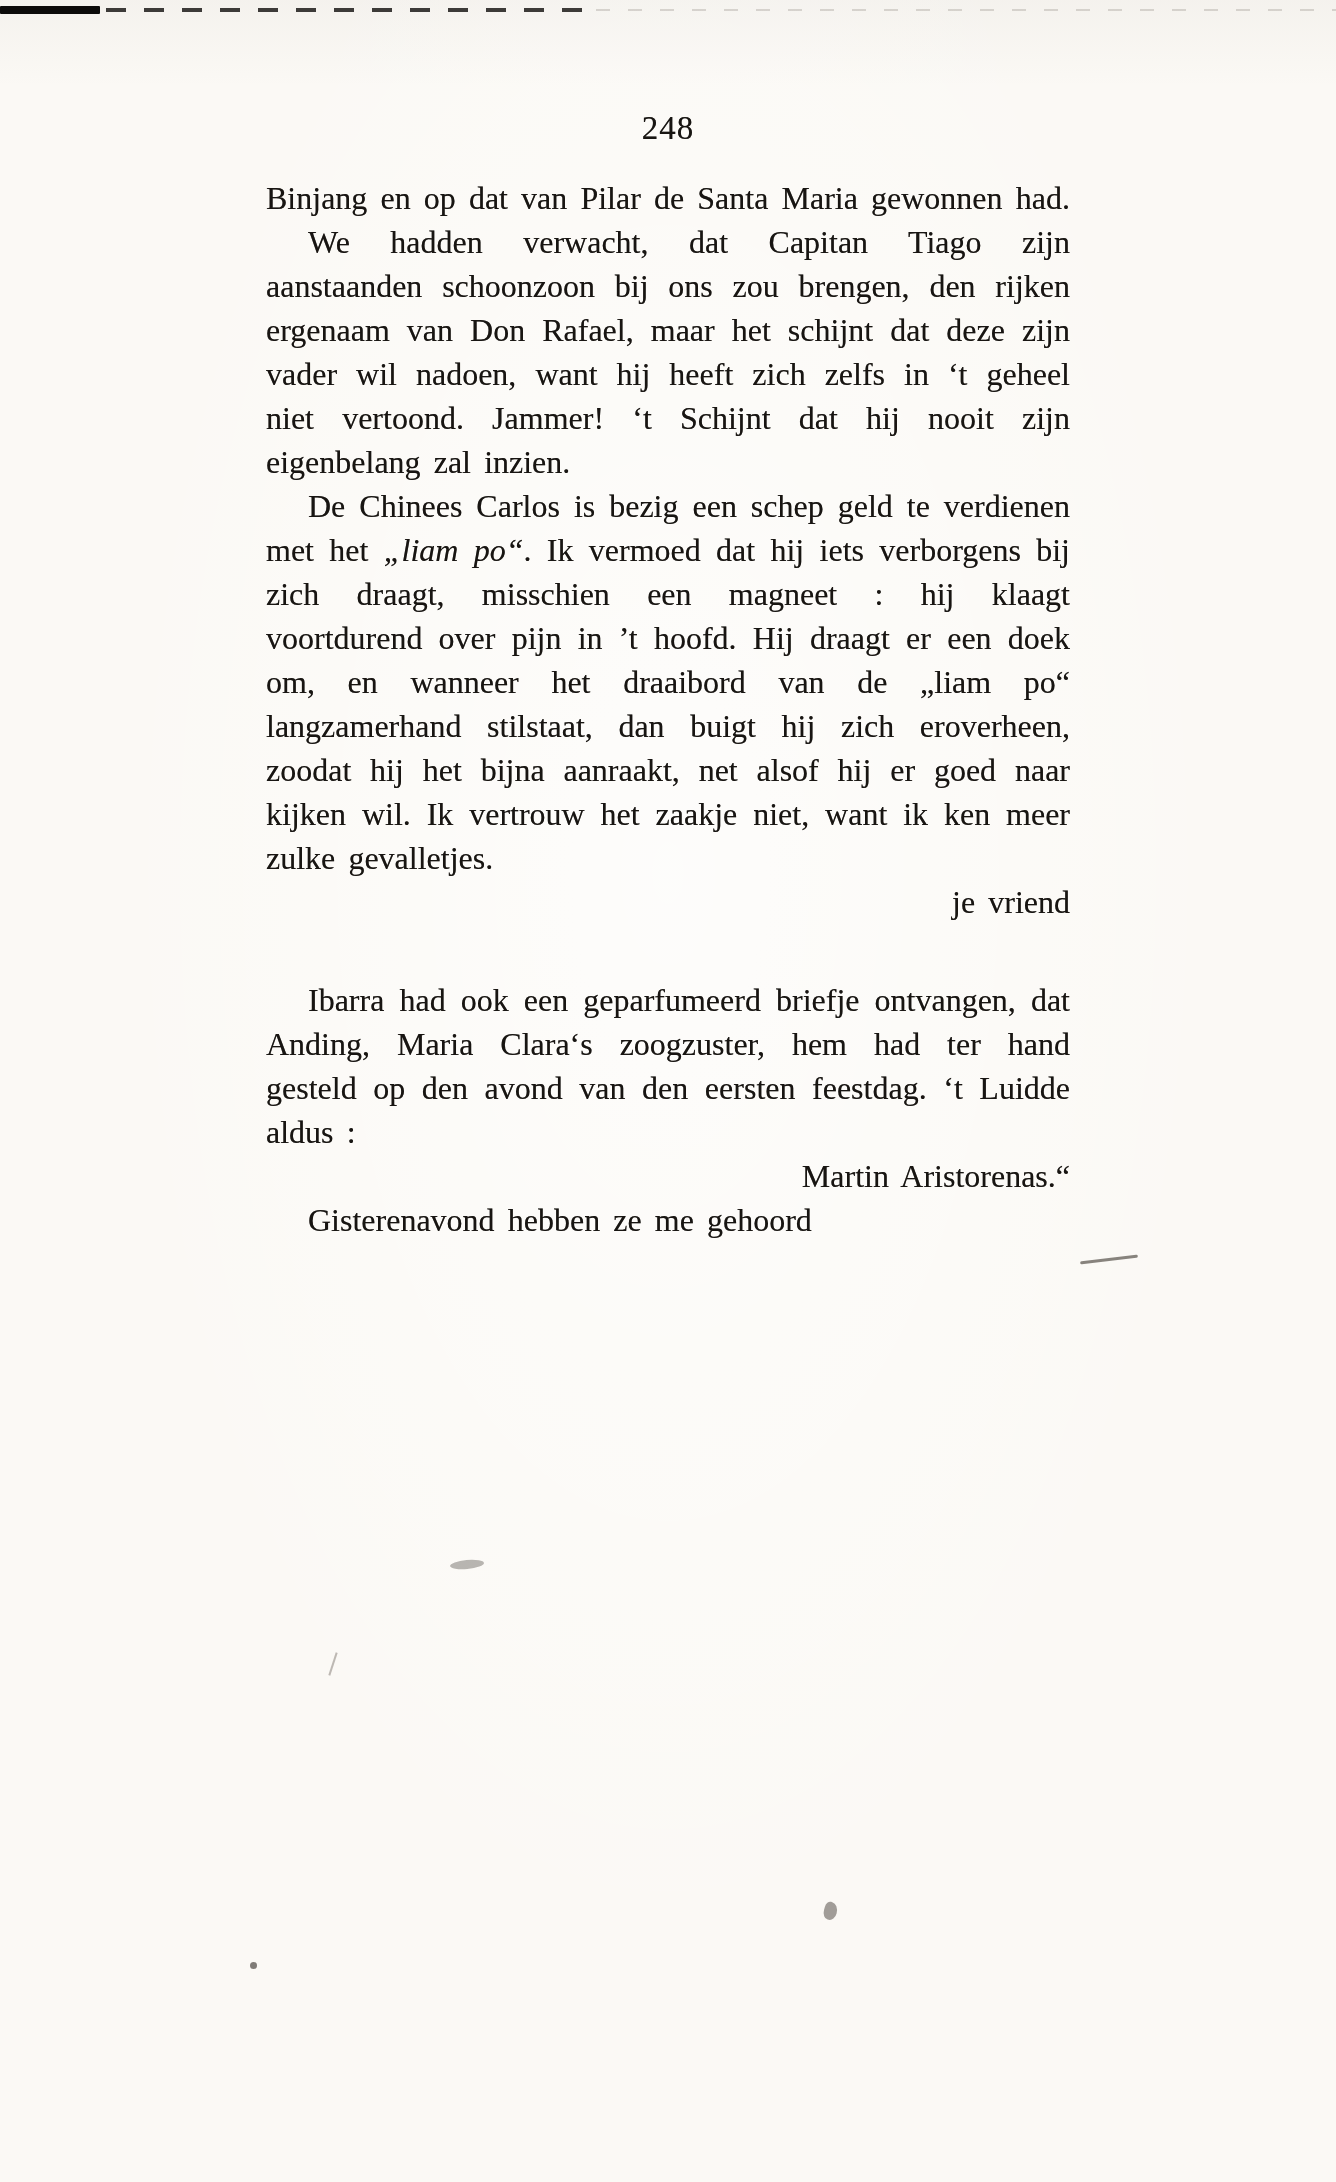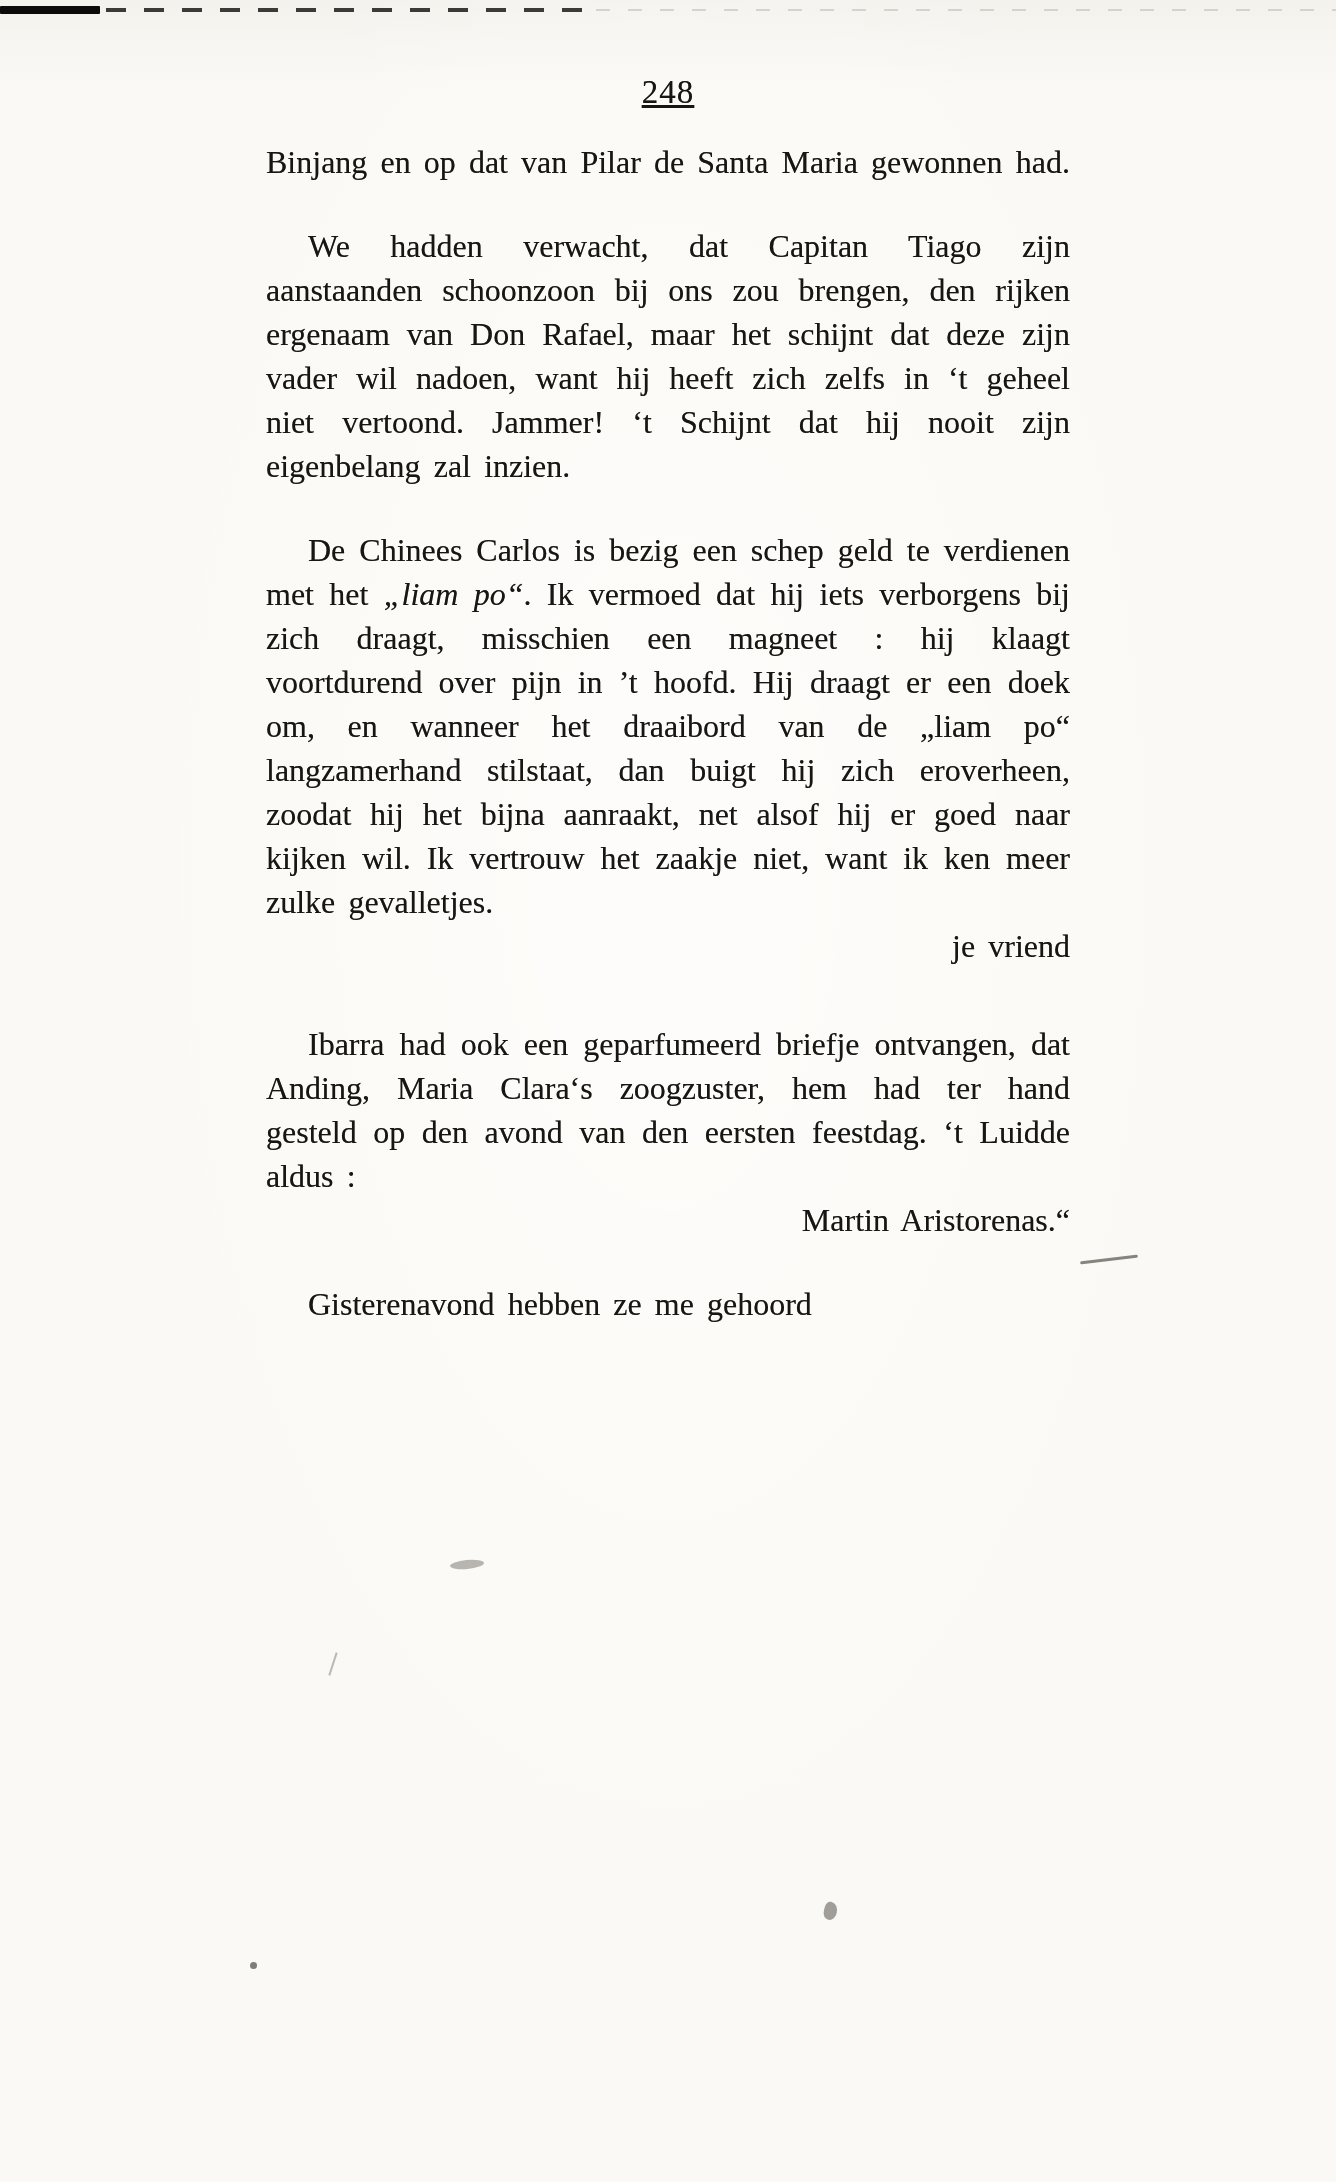--- a/index.html
+++ b/index.html
@@ -27,36 +27,35 @@
 
   .content {
     position: relative;
     width: 804px;
     margin: 0 auto;
   }
   .page-number {
     text-align: center;
     font-size: 33px;
     line-height: 40px;
-    padding-top: 72px;
+    padding-top: 108px;
     margin: 0 0 28px 0;
     letter-spacing: 1px;
     text-shadow: 0 0 0.5px rgba(24,21,18,0.55);
-    text-decoration: underline;
   }
   .para {
     margin: 0;
     font-size: 32px;
     line-height: 44px;
     word-spacing: 0.16em;
     text-shadow: 0 0 0.5px rgba(24,21,18,0.55);
   }
   .para.justify { text-align: justify; }
   .para.center  { text-align: right; }
-  .para.indent  { text-indent: 42px; margin-top: 40px; }
+  .para.indent  { text-indent: 42px; }
   .para.gap     { margin-top: 54px; }
   .para i       { }
 
   
   .artifact { position: absolute; pointer-events: none; }
   .art-top-bar {
     left: 0; top: 6px; width: 100px; height: 8px;
     background: #0c0b0a; border-radius: 1px;
   }
   .art-top-dashes {

